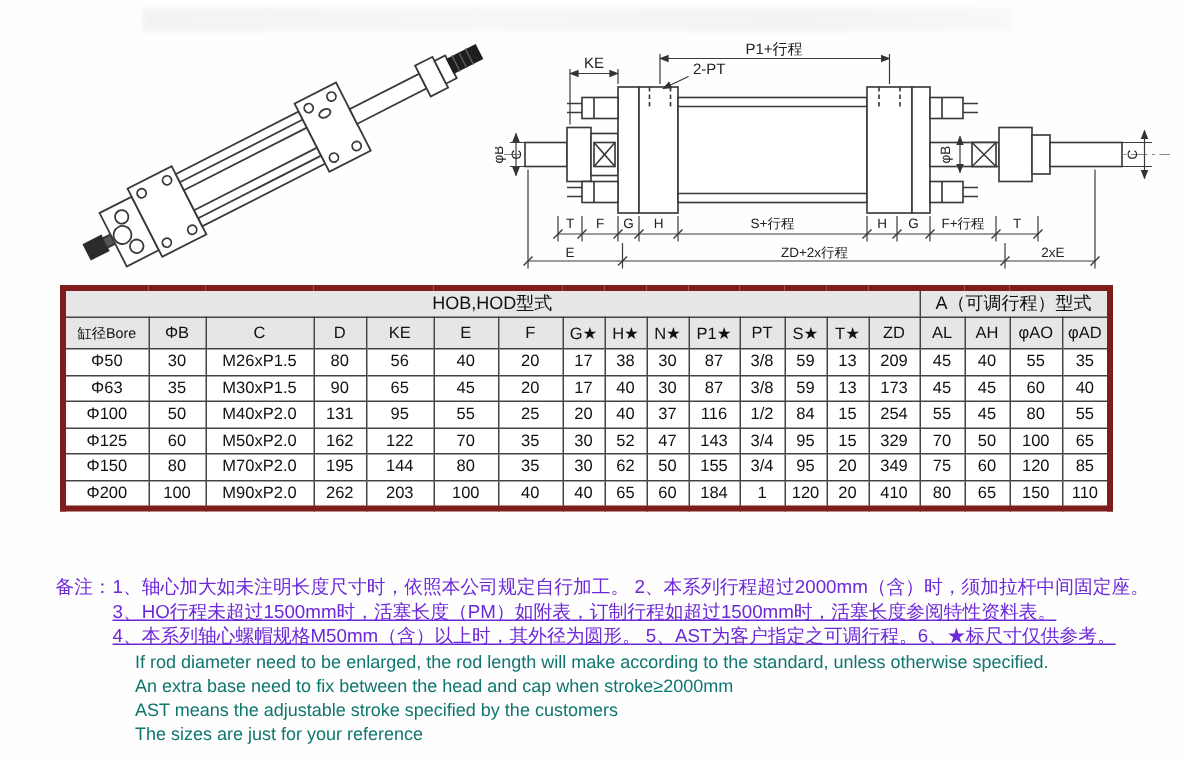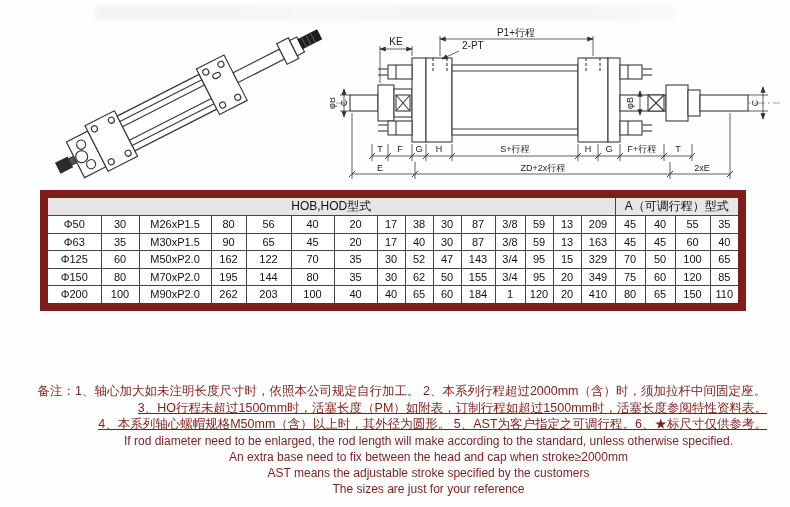--- a/index.html
+++ b/index.html
@@ -25,42 +25,42 @@
     font-family:"Liberation Sans", sans-serif;
     fill:#222; stroke:none;
   }
   .dimtxt { font-size:10px; }
   .dimtxt-sm { font-size:9px; }
 
   
   .spec-table {
     position:absolute; left:40px; top:190px;
     border-collapse:collapse; table-layout:fixed;
-    border:8px solid #7f1d1d;
+    border:4px solid #7f1d1d;
   }
   .spec-table th, .spec-table td {
     border:1px solid #444;
     text-align:center; vertical-align:middle;
     font-size:11px; color:#111;
     padding:0; white-space:nowrap; overflow:hidden;
   }
   .spec-table th { background:#e6e6e6; font-weight:normal; }
   .spec-table .group-th { height:17px; font-size:12px; }
   .spec-table .col-th { height:20px; }
   .spec-table td { height:16.5px; background:#fff; }
   .spec-table .rowhead { font-size:11px; }
   .spec-table .bore-th { font-size:9.5px; }
 
   
   .notes { position:absolute; left:37px; top:383px; width:730px; }
-  .cn-line { font-size:12.5px; line-height:16.5px; color:#7f1d1d; white-space:nowrap;text-align:right; }
+  .cn-line { font-size:12.5px; line-height:16.5px; color:#6d28d9; white-space:nowrap; }
   .cn-first { display:flex; }
   .cn-first .note-label { flex:0 0 38px; }
   .cn-indent { padding-left:38px;text-decoration:underline; }
-  .en-line { font-size:12px; line-height:16.3px; padding-left:53px; color:#7f1d1d; white-space:nowrap;text-align:center; }
+  .en-line { font-size:12px; line-height:16.3px; padding-left:53px; color:#0f766e; white-space:nowrap; }
 </style>
 </head>
 <body>
 
 <div class="sheet">
 
   <div class="watermark"></div>
 
   <svg class="iso-view" width="330" height="185" viewBox="0 0 330 185">
     <g transform="translate(8,-4) rotate(-27 165 105)" stroke="#3a3a3a" stroke-width="1.2" fill="none">
@@ -265,20 +265,41 @@
         <col style="width: 30px;">
         <col style="width: 30px;">
         <col style="width: 35px;">
         <col style="width: 32px;">
       </colgroup>
     <thead>
         <tr>
           <th colspan="15" class="group-th">HOB,HOD型式</th>
           <th colspan="4" class="group-th">A（可调行程）型式</th>
         </tr>
+        <tr>
+          <th class="col-th bore-th">缸径Bore</th>
+          <th class="col-th">ΦB</th>
+          <th class="col-th">C</th>
+          <th class="col-th">D</th>
+          <th class="col-th">KE</th>
+          <th class="col-th">E</th>
+          <th class="col-th">F</th>
+          <th class="col-th">G★</th>
+          <th class="col-th">H★</th>
+          <th class="col-th">N★</th>
+          <th class="col-th">P1★</th>
+          <th class="col-th">PT</th>
+          <th class="col-th">S★</th>
+          <th class="col-th">T★</th>
+          <th class="col-th">ZD</th>
+          <th class="col-th">AL</th>
+          <th class="col-th">AH</th>
+          <th class="col-th">φAO</th>
+          <th class="col-th">φAD</th>
+        </tr>
       </thead>
     <tbody>
         <tr>
           <td class="rowhead">Φ50</td>
           <td>30</td>
           <td>M26xP1.5</td>
           <td>80</td>
           <td>56</td>
           <td>40</td>
           <td>20</td>
@@ -303,25 +324,46 @@
           <td>65</td>
           <td>45</td>
           <td>20</td>
           <td>17</td>
           <td>40</td>
           <td>30</td>
           <td>87</td>
           <td>3/8</td>
           <td>59</td>
           <td>13</td>
-          <td>163</td>
+          <td>173</td>
           <td>45</td>
           <td>45</td>
           <td>60</td>
           <td>40</td>
+        </tr>
+        <tr>
+          <td class="rowhead">Φ100</td>
+          <td>50</td>
+          <td>M40xP2.0</td>
+          <td>131</td>
+          <td>95</td>
+          <td>55</td>
+          <td>25</td>
+          <td>20</td>
+          <td>40</td>
+          <td>37</td>
+          <td>116</td>
+          <td>1/2</td>
+          <td>84</td>
+          <td>15</td>
+          <td>254</td>
+          <td>55</td>
+          <td>45</td>
+          <td>80</td>
+          <td>55</td>
         </tr>
         <tr>
           <td class="rowhead">Φ125</td>
           <td>60</td>
           <td>M50xP2.0</td>
           <td>162</td>
           <td>122</td>
           <td>70</td>
           <td>35</td>
           <td>30</td>

